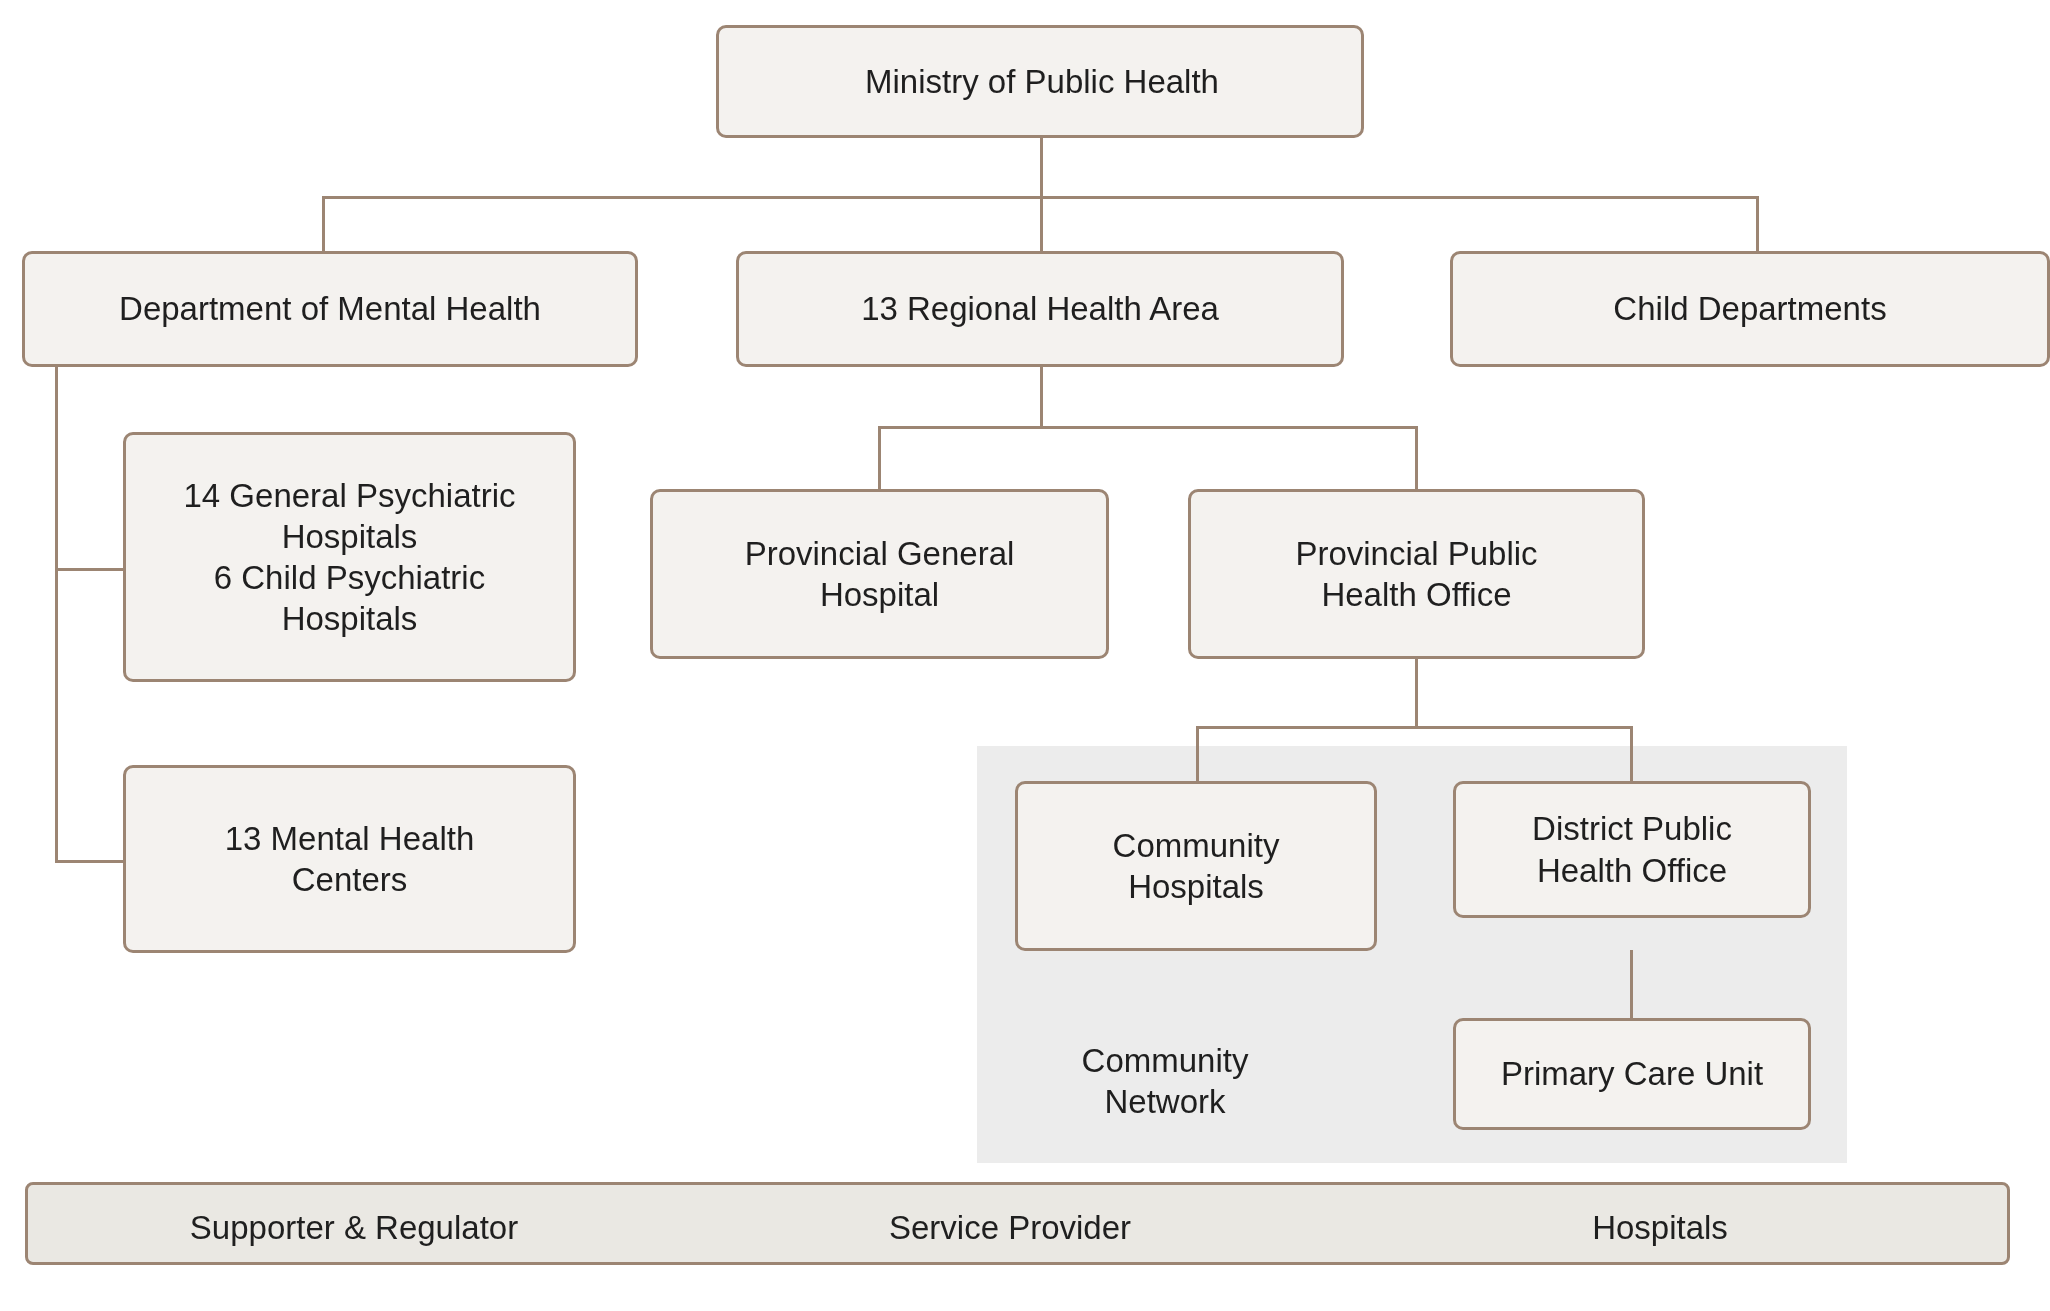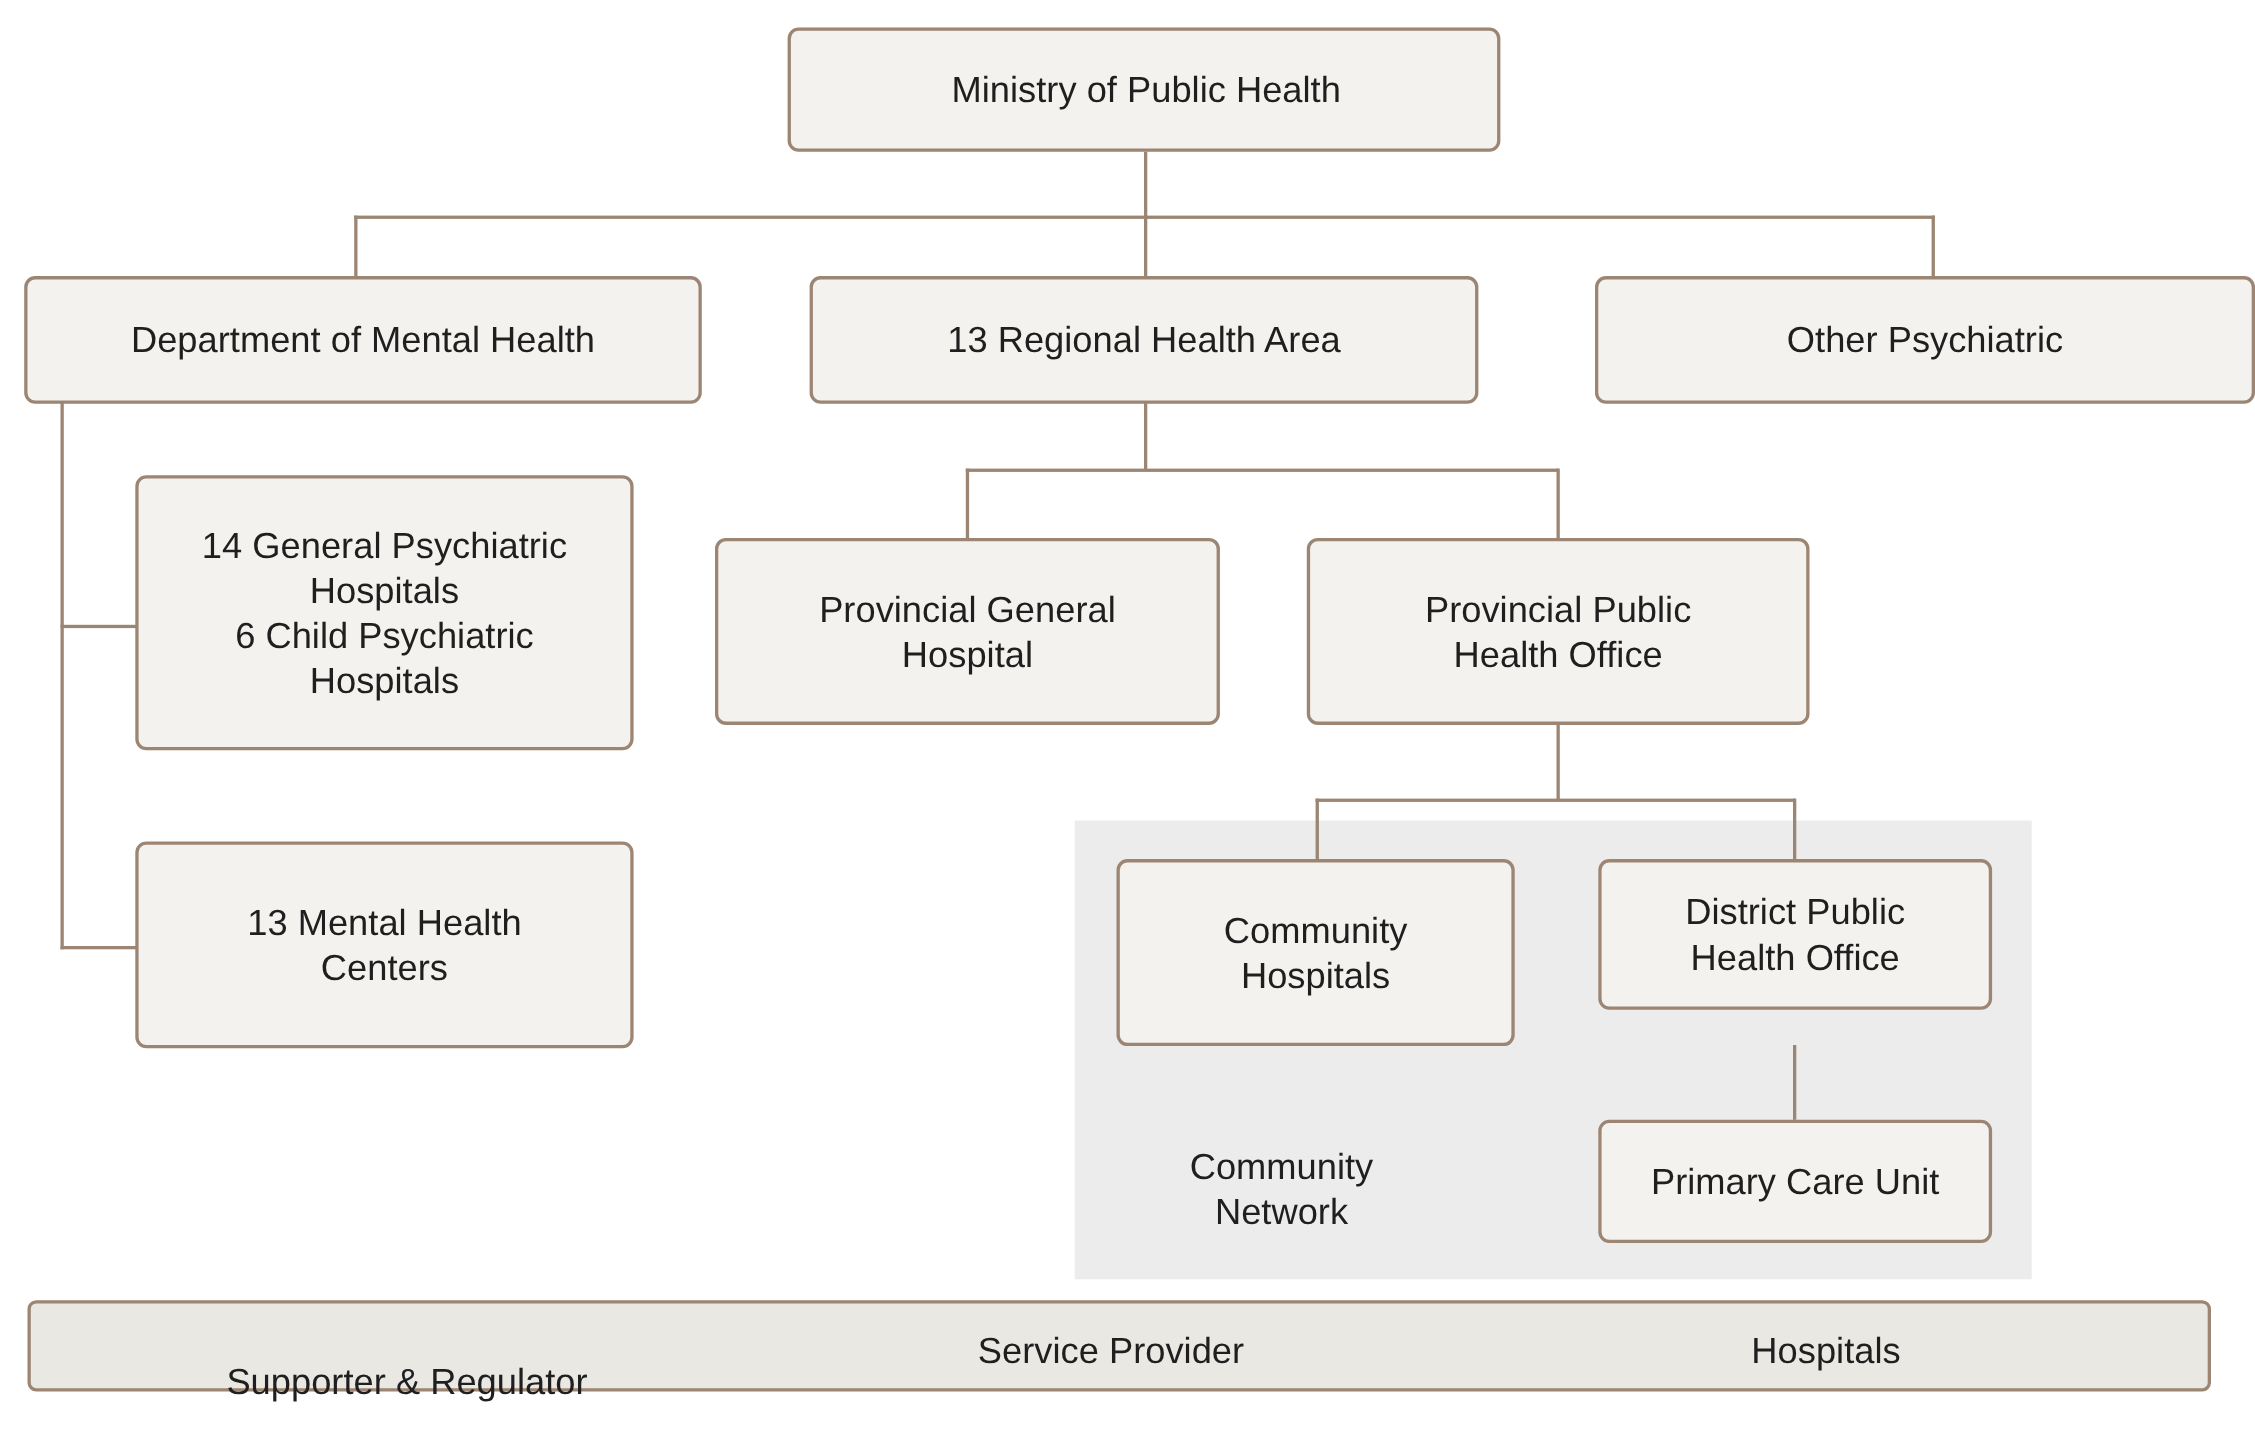--- a/index.html
+++ b/index.html
@@ -105,38 +105,38 @@
   <div class="conn v" style="left:1630px; top:950px; height:68px;"></div>
 
   <div class="group-box" style="left:977px; top:746px; width:870px; height:417px;"></div>
   <div class="group-label" style="left:1000px; top:1040px; width:330px;">Community
 Network</div>
 
   <div class="node" style="left:716px; top:25px; width:648px; height:113px;padding-left:16px;">Ministry of Public Health</div>
 
   <div class="node" style="left:22px; top:251px; width:616px; height:116px;">Department of Mental Health</div>
   <div class="node" style="left:736px; top:251px; width:608px; height:116px;text-align:right;">13 Regional Health Area</div>
-  <div class="node" style="left:1450px; top:251px; width:600px; height:116px;">Other Psychiatric</div>
+  <div class="node" style="left:1450px; top:251px; width:600px; height:116px;">Child Departments</div>
 
   <div class="node" style="left:123px; top:432px; width:453px; height:250px;">14 General Psychiatric
 Hospitals
 6 Child Psychiatric
 Hospitals</div>
   <div class="node" style="left:123px; top:765px; width:453px; height:188px;">13 Mental Health
 Centers</div>
 
   <div class="node" style="left:650px; top:489px; width:459px; height:170px;">Provincial General
 Hospital</div>
   <div class="node" style="left:1188px; top:489px; width:457px; height:170px;">Provincial Public
 Health Office</div>
 
   <div class="node" style="left:1015px; top:781px; width:362px; height:170px;">Community
 Hospitals</div>
   <div class="node" style="left:1453px; top:781px; width:358px; height:137px;">District Public
 Health Office</div>
   <div class="node" style="left:1453px; top:1018px; width:358px; height:112px;">Primary Care Unit</div>
 
   <div class="footer-bar" style="left:25px; top:1182px; width:1985px; height:83px;"></div>
-  <div class="footer-label" style="left:60px; top:1208px; width:620px;margin-top:28px;">Supporter &amp; Regulator</div>
+  <div class="footer-label" style="left:44px; top:1208px; width:620px;">Supporter &amp; Regulator</div>
   <div class="footer-label" style="left:730px; top:1208px; width:560px;">Service Provider</div>
   <div class="footer-label" style="left:1380px; top:1208px; width:560px;">Hospitals</div>
 
 </div>
 
 </body></html>

